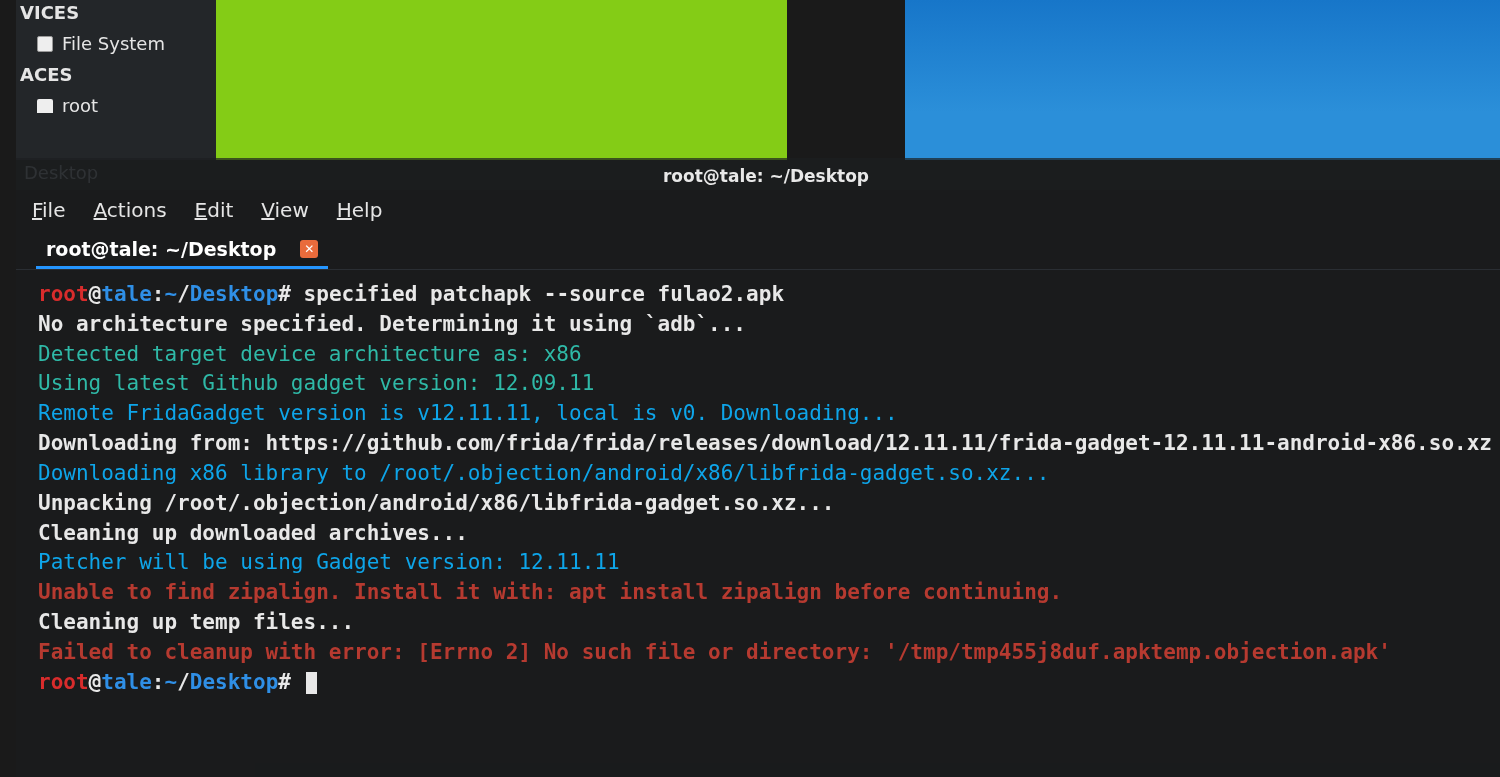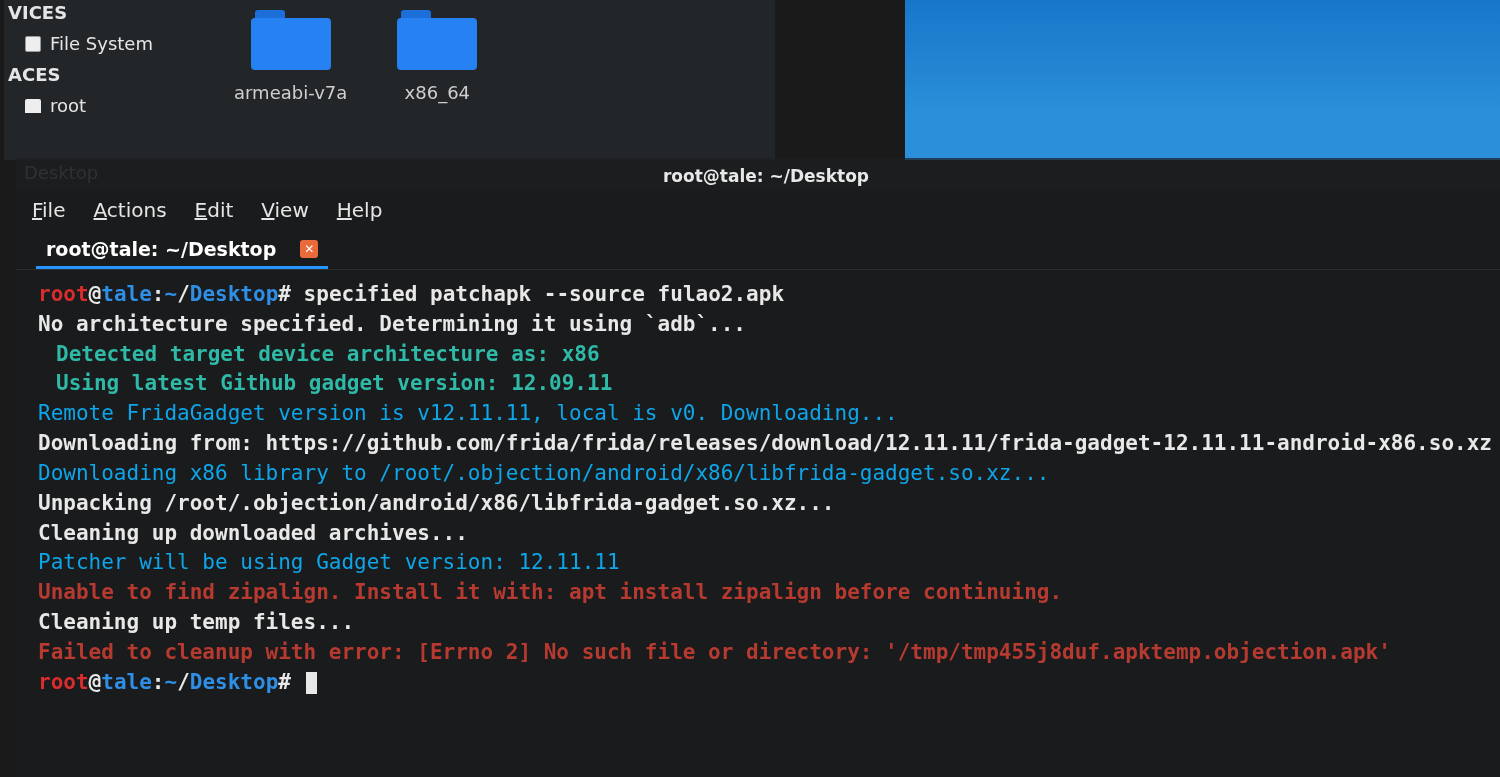--- a/index.html
+++ b/index.html
@@ -14,21 +14,21 @@
   .desktop-bg {
     position: absolute;
     top: 0; right: 0;
     width: 595px;
     height: 160px;
     background: linear-gradient(180deg, #1776c9 0%, #2b8fd9 70%);
   }
   
   .fm {
     position: absolute;
-    top: 0; left: 4px;
+    top: 0; left: 16px;
     width: 771px; height: 160px;
     background: #84cc16;
     display: flex;
   }
   .fm-sidebar {
     width: 200px;
     background: #232629;
     color: #e5e5e5;
     font-size: 18px;
     padding-top: 0px;
@@ -159,21 +159,21 @@
     font-size: 21px;
     font-weight: 600;
     line-height: 1.42;
     color: #e8e8e8;
     white-space: pre-wrap;
     word-break: break-all;
   }
   .c-red    { color: #d92c2c; font-weight: 700; }
   .c-white  { color: #e8e8e8; font-weight: 700; }
   .c-blue   { color: #2f8fe6; font-weight: 700; }
-  .c-teal   { color: #2fb9a7; font-weight: 700; margin-left: 18px; }
+  .c-teal   { color: #2fb9a7; font-weight: 400; }
   .c-dim    { color: #0ea5e9; font-weight: 400; }
   .c-err    { color: #b63a30; font-weight: 700; }
   .cursor-block {
     display: inline-block;
     width: 11px; height: 22px;
     background: #e8e8e8;
     vertical-align: text-bottom;
     margin-left: 2px;
   }
   .dim-label {
@@ -198,36 +198,20 @@
           <span class="fm-disk-icon"></span>
         </span>
       <span>File System</span>
     </div>
     <div class="fm-section-label">ACES</div>
     <div class="fm-item">
       <span class="ic">
           <span class="fm-folder-icon"></span>
         </span>
       <span>root</span>
-    </div>
-  </div>
-  <div class="fm-content">
-    <div class="folder">
-      <div class="folder-icon">
-          <div class="tab"></div>
-          <div class="body"></div>
-        </div>
-      <span>armeabi-v7a</span>
-    </div>
-    <div class="folder">
-      <div class="folder-icon">
-          <div class="tab"></div>
-          <div class="body"></div>
-        </div>
-      <span>x86_64</span>
     </div>
   </div>
 </div>
 
 <div class="dim-label">Desktop</div>
 
 <div class="term-window">
   <div class="term-title">root@tale: ~/Desktop</div>
   <div class="term-menu">
     <span><u>F</u><span>ile</span></span>

